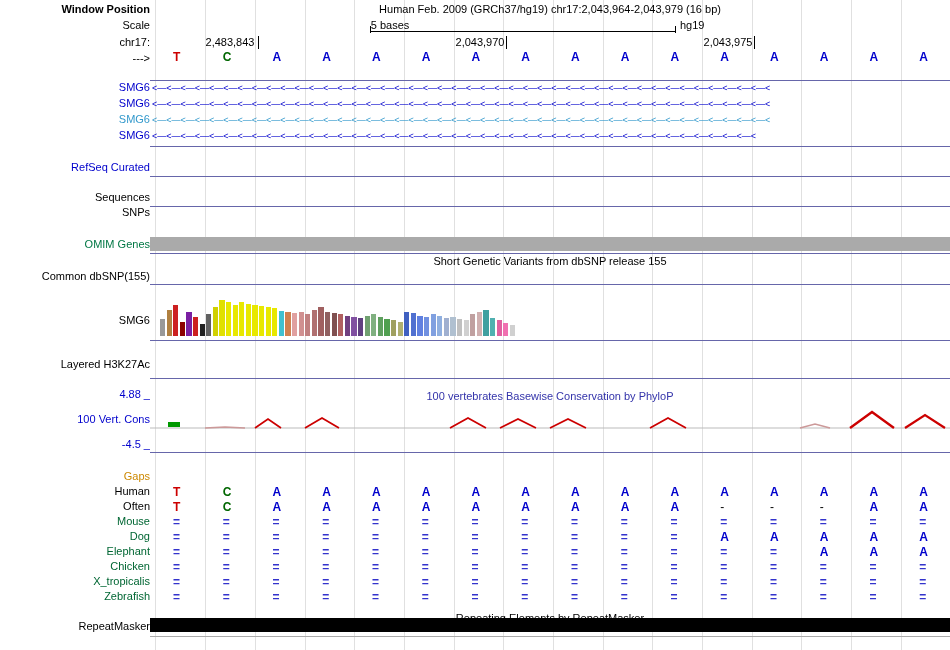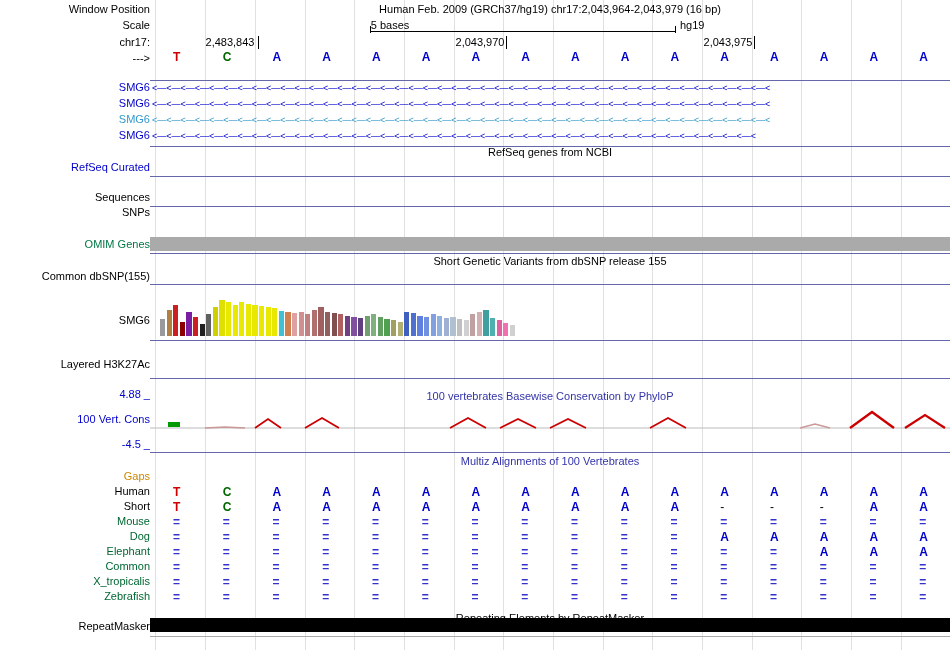--- a/index.html
+++ b/index.html
@@ -81,21 +81,21 @@
   <div class="vgrid" style="left:503px;top:0;height:650px;"></div>
   <div class="vgrid" style="left:553px;top:0;height:650px;"></div>
   <div class="vgrid" style="left:603px;top:0;height:650px;"></div>
   <div class="vgrid" style="left:652px;top:0;height:650px;"></div>
   <div class="vgrid" style="left:702px;top:0;height:650px;"></div>
   <div class="vgrid" style="left:752px;top:0;height:650px;"></div>
   <div class="vgrid" style="left:801px;top:0;height:650px;"></div>
   <div class="vgrid" style="left:851px;top:0;height:650px;"></div>
   <div class="vgrid" style="left:901px;top:0;height:650px;"></div>
 
-  <div class="lbl black" style="left:0;top:3px;width:150px;">Window Position</div>
+  <div class="lbl black" style="left:0;top:3px;width:150px;font-weight:bold;">Window Position</div>
   <div class="centertxt" style="left:150px;top:3px;width:800px;">Human Feb. 2009 (GRCh37/hg19)   chr17:2,043,964-2,043,979 (16 bp)</div>
 
   <div class="lbl black" style="left:0;top:19px;width:150px;">Scale</div>
   <div class="centertxt" style="left:330px;top:19px;width:120px;">5 bases</div>
   <div class="scalebar" style="left:370px;top:31px;width:305px;"></div>
   <div class="scaleend" style="left:370px;top:26px;"></div>
   <div class="scaleend" style="left:675px;top:26px;"></div>
   <div class="centertxt" style="left:680px;top:19px;width:40px;text-align:left;">hg19</div>
 
   <div class="lbl black" style="left:0;top:36px;width:150px;">chr17:</div>
@@ -136,21 +136,20 @@
 
   <div class="lbl ltblue" style="left:0;top:113px;width:150px;">SMG6</div>
   <div class="genechev" style="left:152px;top:115px;width:798px;color:#3399cc;">&lt;—&lt;—&lt;—&lt;—&lt;—&lt;—&lt;—&lt;—&lt;—&lt;—&lt;—&lt;—&lt;—&lt;—&lt;—&lt;—&lt;—&lt;—&lt;—&lt;—&lt;—&lt;—&lt;—&lt;—&lt;—&lt;—&lt;—&lt;—&lt;—&lt;—&lt;—&lt;—&lt;—&lt;—&lt;—&lt;—&lt;—&lt;—&lt;—&lt;—&lt;—&lt;—&lt;—&lt;</div>
 
   <div class="lbl blue" style="left:0;top:129px;width:150px;">SMG6</div>
   <div class="genechev" style="left:152px;top:131px;width:798px;color:#0000cc;">&lt;—&lt;—&lt;—&lt;—&lt;—&lt;—&lt;—&lt;—&lt;—&lt;—&lt;—&lt;—&lt;—&lt;—&lt;—&lt;—&lt;—&lt;—&lt;—&lt;—&lt;—&lt;—&lt;—&lt;—&lt;—&lt;—&lt;—&lt;—&lt;—&lt;—&lt;—&lt;—&lt;—&lt;—&lt;—&lt;—&lt;—&lt;—&lt;—&lt;—&lt;—&lt;—&lt;</div>
 
   <div class="hline" style="left:150px;top:146px;width:800px;"></div>
 
   <div class="lbl blue" style="left:0;top:161px;width:150px;">RefSeq Curated</div>
-  <div class="centertxt" style="left:150px;top:146px;width:800px;">RefSeq genes from NCBI</div>
   <div class="hline" style="left:150px;top:176px;width:800px;"></div>
 
   <div class="lbl black" style="left:0;top:191px;width:150px;">Sequences</div>
   <div class="hline" style="left:150px;top:206px;width:800px;"></div>
 
   <div class="lbl black" style="left:0;top:206px;width:150px;">SNPs</div>
 
   <div class="lbl green" style="left:0;top:238px;width:150px;">OMIM Genes</div>
   <div class="omimbar" style="left:150px;top:237px;width:800px;height:14px;"></div>
   <div class="hline" style="left:150px;top:253px;width:800px;"></div>
@@ -236,30 +235,29 @@
     <path d="M350 30 L368 21 L386 30" stroke="#cc0000" stroke-width="1.8" fill="none"></path>
     <path d="M400 30 L418 21 L436 30" stroke="#cc0000" stroke-width="1.8" fill="none"></path>
     <path d="M500 30 L518 20 L536 30" stroke="#cc0000" stroke-width="1.8" fill="none"></path>
     <path d="M650 30 L665 26 L680 30" stroke="#cc9999" stroke-width="1.5" fill="none"></path>
     <path d="M700 30 L722 14 L744 30" stroke="#cc0000" stroke-width="2.4" fill="none"></path>
     <path d="M755 30 L775 17 L795 30" stroke="#cc0000" stroke-width="2.2" fill="none"></path>
   </svg>
 
   <div class="hline" style="left:150px;top:452px;width:800px;"></div>
 
-  <div class="centertxt" style="left:150px;top:455px;width:800px;color:#3333aa;">Multiz Alignments of 100 Vertebrates</div>
   <div class="lbl orange" style="left:0;top:470px;width:150px;">Gaps</div>
 
   <div id="multiz-labels" style="position:absolute;left:0;top:485px;width:150px;">
       <div class="lbl" style="left: 0px; top: 0px; width: 150px; color: rgb(0, 0, 0);">Human</div>
-      <div class="lbl" style="left: 0px; top: 15px; width: 150px; color: rgb(0, 0, 0);">Short</div>
+      <div class="lbl" style="left: 0px; top: 15px; width: 150px; color: rgb(0, 0, 0);">Often</div>
       <div class="lbl" style="left: 0px; top: 30px; width: 150px; color: rgb(0, 102, 51);">Mouse</div>
       <div class="lbl" style="left: 0px; top: 45px; width: 150px; color: rgb(0, 102, 51);">Dog</div>
       <div class="lbl" style="left: 0px; top: 60px; width: 150px; color: rgb(0, 102, 51);">Elephant</div>
-      <div class="lbl" style="left: 0px; top: 75px; width: 150px; color: rgb(0, 102, 51);">Common</div>
+      <div class="lbl" style="left: 0px; top: 75px; width: 150px; color: rgb(0, 102, 51);">Chicken</div>
       <div class="lbl" style="left: 0px; top: 90px; width: 150px; color: rgb(0, 102, 51);">X_tropicalis</div>
       <div class="lbl" style="left: 0px; top: 105px; width: 150px; color: rgb(0, 102, 51);">Zebrafish</div>
     </div>
   <div id="multiz-rows" style="position:absolute;left:0;top:485px;width:950px;">
       <span class="seqT" style="position: absolute; left: 172.875px; top: 0px; font-size: 12px;">T</span>
       <span class="seqC" style="position: absolute; left: 222.625px; top: 0px; font-size: 12px;">C</span>
       <span class="seqA" style="position: absolute; left: 272.375px; top: 0px; font-size: 12px;">A</span>
       <span class="seqA" style="position: absolute; left: 322.125px; top: 0px; font-size: 12px;">A</span>
       <span class="seqA" style="position: absolute; left: 371.875px; top: 0px; font-size: 12px;">A</span>
       <span class="seqA" style="position: absolute; left: 421.625px; top: 0px; font-size: 12px;">A</span>

